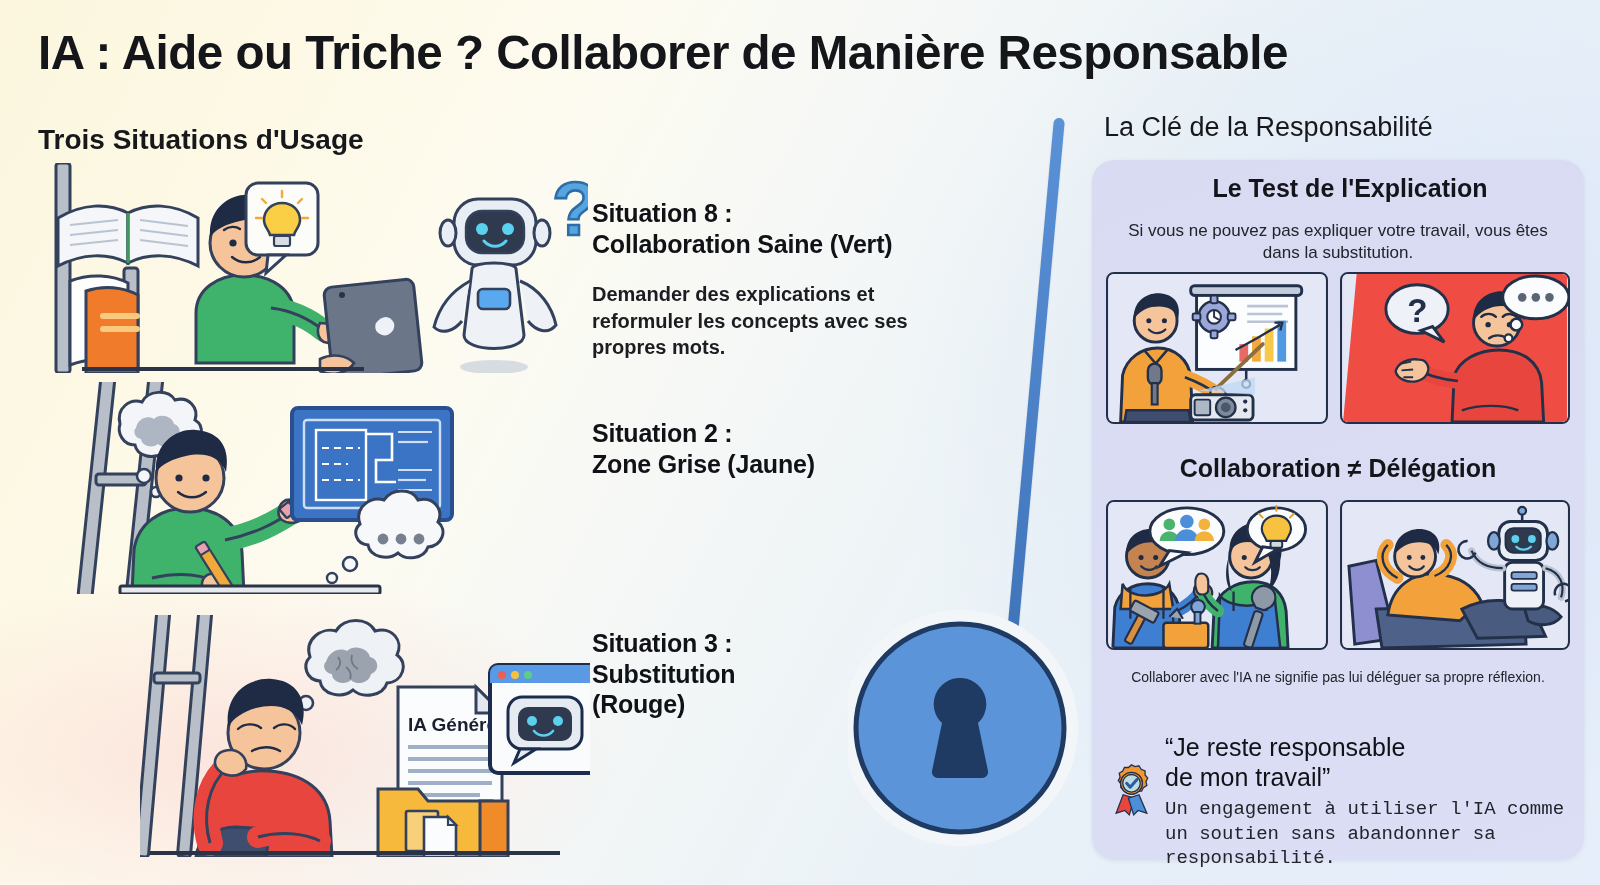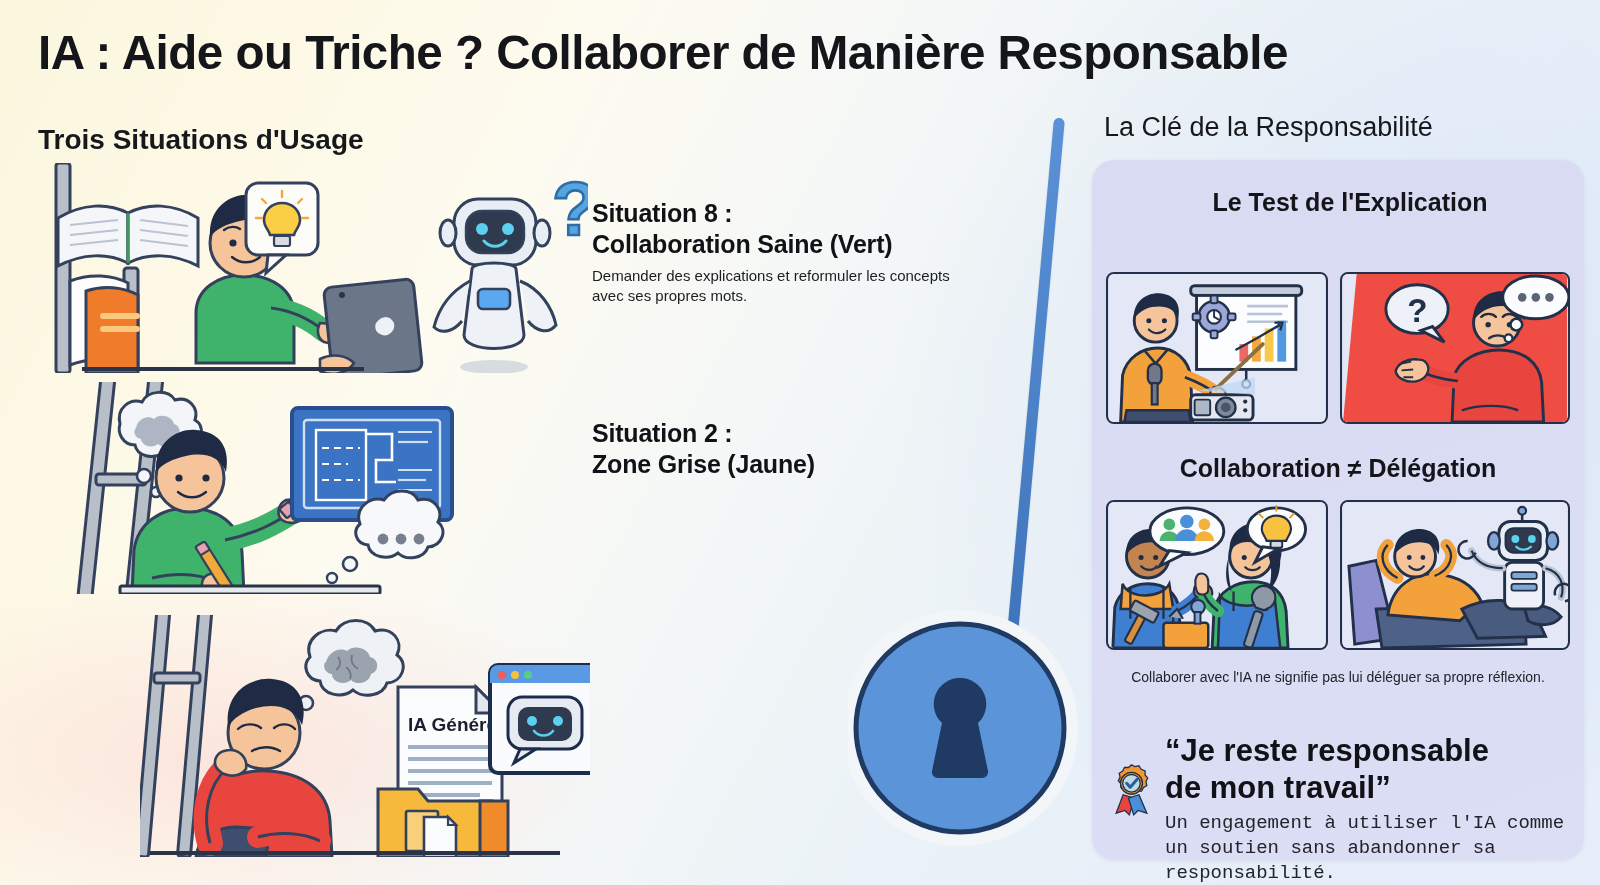--- a/index.html
+++ b/index.html
@@ -105,23 +105,23 @@
 
   .sit-text { position: absolute; z-index: 6; }
   .sit-title {
     font-size: 25px;
     font-weight: 700;
     color: #111217;
     line-height: 1.22;
     letter-spacing: -.2px;
   }
   .sit-desc {
-    margin-top: 7px;
-    font-size: 15px;
-    font-weight: 400;
+    margin-top: 22px;
+    font-size: 20px;
+    font-weight: 700;
     color: #1c1d22;
     line-height: 1.33;
   }
   #sit1-text { left: 592px; top: 198px; width: 370px; }
   #sit2-text { left: 592px; top: 418px; width: 340px; }
   #sit3-text { left: 592px; top: 628px; width: 300px; }
 
   
   .right-card {
     position: absolute;
@@ -131,39 +131,39 @@
     border-radius: 22px;
     box-shadow: 0 1px 4px rgba(40,50,90,.08);
   }
   .rc-h {
     position: absolute;
     text-align: center;
     width: 100%;
     font-weight: 700;
     color: #14151a;
   }
-  #rc-h1 { top: 28px; font-size: 25px; padding-left: 24px; }
+  #rc-h1 { top: 14px; font-size: 25px; padding-left: 24px; }
   #rc-h1-sub {
     position: absolute; top: 60px; width: 100%;
     text-align: center; font-size: 17px; color: #22242b; line-height: 1.3;
     padding: 0 16px;
   }
   #rc-h2 { top: 294px; font-size: 25px; }
   #rc-caption {
     position: absolute; top: 508px; width: 100%;
     text-align: center; font-size: 14px; color: #22242b; line-height: 1.32;
     padding: 0 30px;
   }
   .pledge {
     position: absolute; left: 18px; top: 570px; width: 460px;
     display: flex; gap: 12px; align-items: flex-start;
   }
   .pledge-text { padding-top: 2px; }
   .pledge-title {
-    font-size: 31px; font-weight: 700; color: #111217; line-height: 1.2;
+    font-size: 25px; font-weight: 400; color: #111217; line-height: 1.2;
   }
   .pledge-sub {
     margin-top: 5px; font-size: 19px; color: #22242b; line-height: 1.3; font-family: Liberation Mono, monospace;
   }
 
   
   .ill { position: absolute; }
   .skin { fill: #f6c49b; }
   .hair { fill: #1f2b45; }
   .line2 { stroke: #1f2b45; stroke-width: 2.4; fill: none; stroke-linecap: round; stroke-linejoin: round; }
@@ -445,30 +445,36 @@
       <circle cx="392" cy="106" r="5" fill="#5bd0ef"></circle>
         <circle cx="418" cy="106" r="5" fill="#5bd0ef"></circle>
       <path d="M394 116 c5 6 14 6 19 0" stroke="#5bd0ef" stroke-width="2.6" fill="none" stroke-linecap="round"></path>
       <path d="M380 134 L374 148 L396 134 Z" fill="#e6ebf2" stroke="#1c2c4d" stroke-width="3"></path>
     </g>
 
     <line x1="10" y1="238" x2="420" y2="238" stroke="#2a3446" stroke-width="4"></line>
   </svg>
 
   <div class="sit-text" id="sit3-text">
+    <div class="sit-title">
+      <span>Situation 3 :</span><br>
+      <span>Substitution</span><br>
+      <span>(Rouge)</span>
+    </div>
   </div>
 
   <svg class="ill" style="left:848px; top:600px; z-index:8;" width="230" height="250" viewBox="0 0 230 250">
     <circle cx="112" cy="128" r="118" fill="#f2f6f8"></circle>
     <circle cx="112" cy="128" r="104" fill="#5b94d8" stroke="#1f3a63" stroke-width="5"></circle>
     <path d="M112 78 a26 26 0 0 1 18 45 l10 48 a6 6 0 0 1 -6 7 h-44 a6 6 0 0 1 -6 -7 l10 -48 a26 26 0 0 1 18 -45 Z" fill="#1f3a63"></path>
   </svg>
 
   <div class="right-card">
     <div class="rc-h" id="rc-h1">Le Test de l'Explication</div>
+    <div id="rc-h1-sub">Si vous ne pouvez pas expliquer votre travail, vous êtes dans la substitution.</div>
 
     <svg class="scene" style="left:14px; top:112px; width:222px; height:152px;" viewBox="0 0 222 152">
       <rect width="222" height="152" fill="#e3e7f6"></rect>
 
       <g>
         <rect x="84" y="12" width="114" height="10" rx="4" fill="#c3ccdd" stroke="#233049" stroke-width="3"></rect>
         <rect x="90" y="22" width="102" height="76" fill="#fcfdfe" stroke="#233049" stroke-width="3"></rect>
         <line x1="141" y1="98" x2="141" y2="110" stroke="#233049" stroke-width="2.6"></line>
         <circle cx="141" cy="113" r="4" fill="#fcfdfe" stroke="#233049" stroke-width="2.4"></circle>
 

